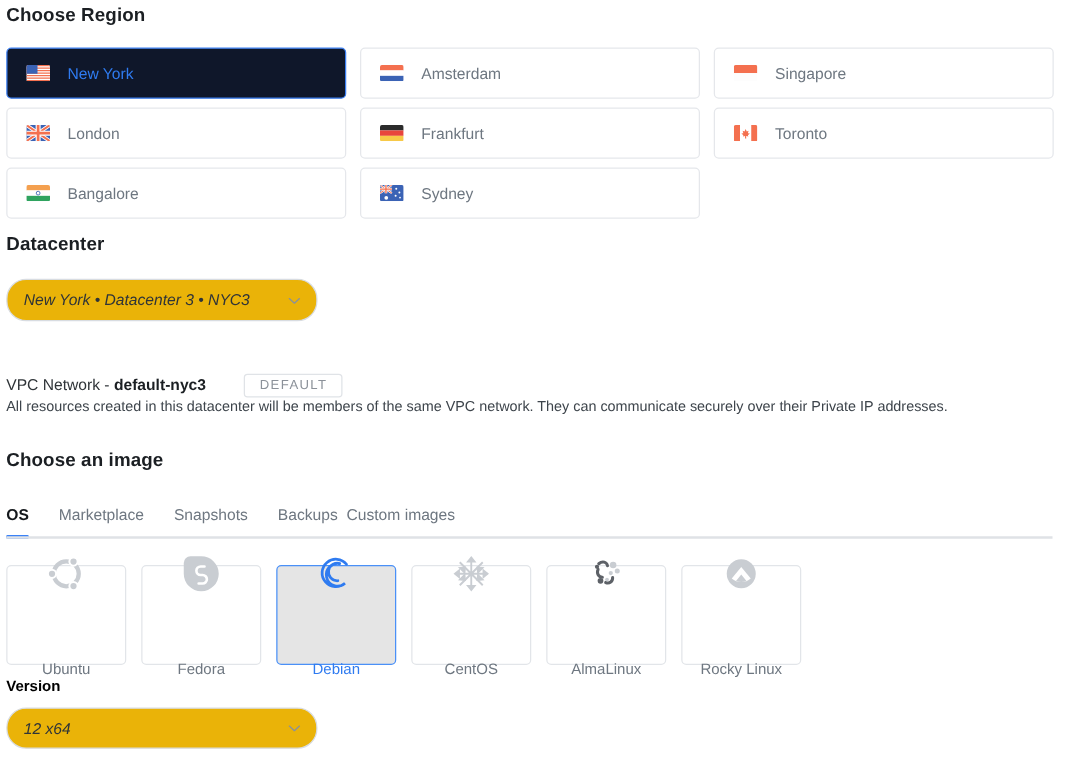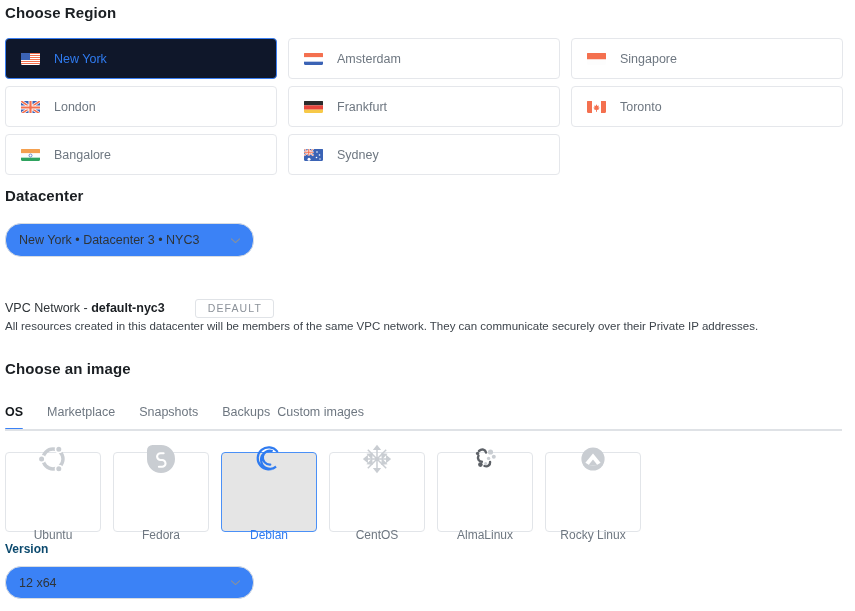--- a/index.html
+++ b/index.html
@@ -51,26 +51,27 @@
   .region-card.selected .label { color: #2f7bf0; }
 
   .flag { width: 19px; height: 13px; flex: 0 0 19px; border-radius: 1.5px; overflow: hidden; display:block; }
 
   
   #datacenter-title { position: absolute; left: 5px; top: 187px; }
   .select-box {
     position: absolute;
     border: 1px solid #d8dce1;
     border-radius: 16px;
-    background: #3b82f6;
+    background: #eab308;
     display: flex;
     align-items: center;
     justify-content: space-between;
     padding: 0 11px 0 13px;
     cursor: pointer;
+    font-style: italic;
   }
   #datacenter-select { left: 5px; top: 223px; width: 249px; height: 34px; }
   .select-value { font-size: 12.5px; color: #2f3438; }
   .chev { width: 13px; height: 13px; flex: 0 0 13px; }
   .chev svg { display: block; }
 
   
   #vpc-row { position: absolute; left: 5px; top: 299px; display: flex; align-items: center; }
   #vpc-label { font-size: 12.5px; color: #2f3438; }
   #vpc-name { font-weight: bold; color: #1b1f23; }
@@ -132,21 +133,21 @@
     gap: 44px;
   }
   .os-card.selected { border: 1px solid #4a90f7; background: #e5e5e5; }
   .os-icon { width: 34px; height: 34px; display:flex; align-items:center; justify-content:center; margin-bottom: 8px; }
   .os-label { font-size: 12px; color: #6e7781; }
   .os-card.selected .os-label { color: #2f7bf0; }
 
   
   #version-label {
     position: absolute; left: 5px; top: 542px;
-    font-size: 12px; font-weight: bold; color: #0c4a6e;
+    font-size: 12px; font-weight: bold; color: #000000;
   }
   #version-select { left: 5px; top: 566px; width: 249px; height: 33px; }
 </style>
 </head>
 <body>
 
 <div class="page">
 
   <div class="section-title" id="region-title">Choose Region</div>
 

